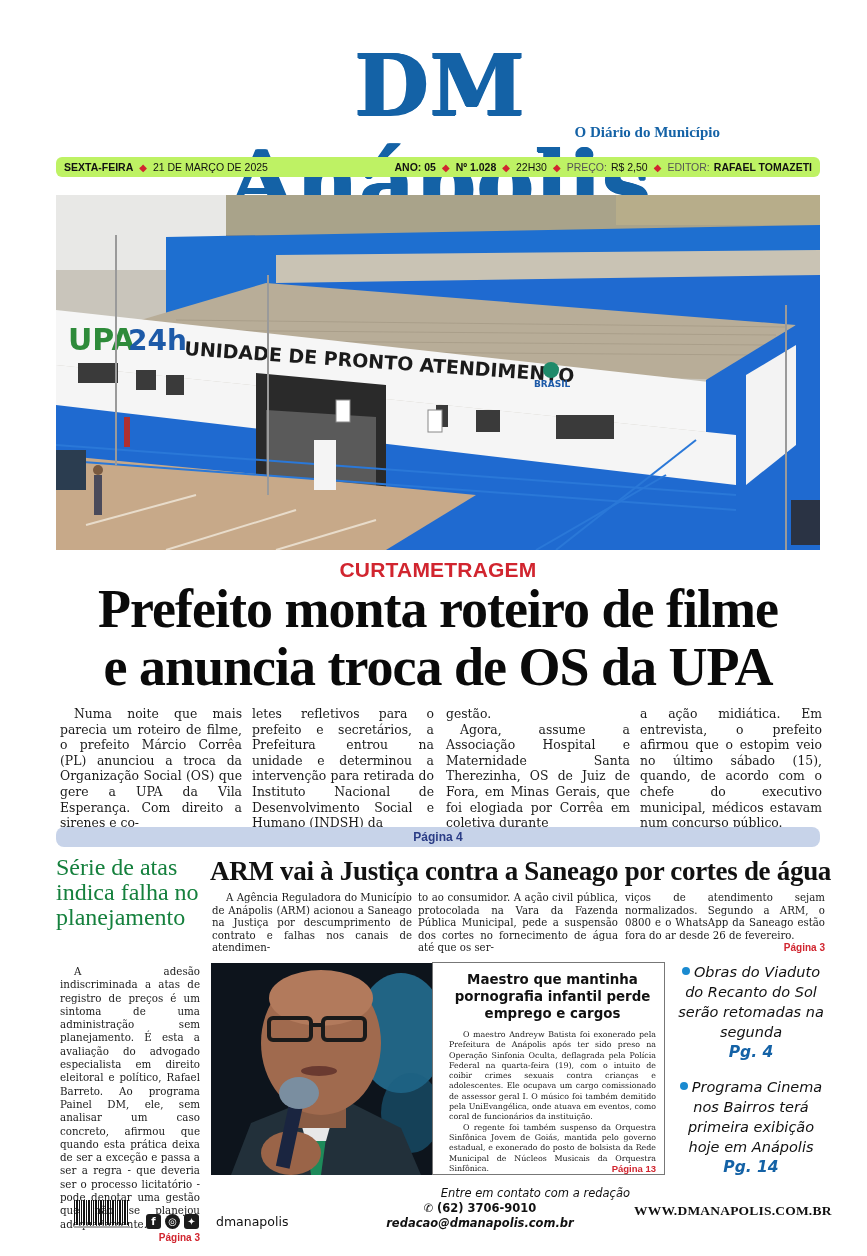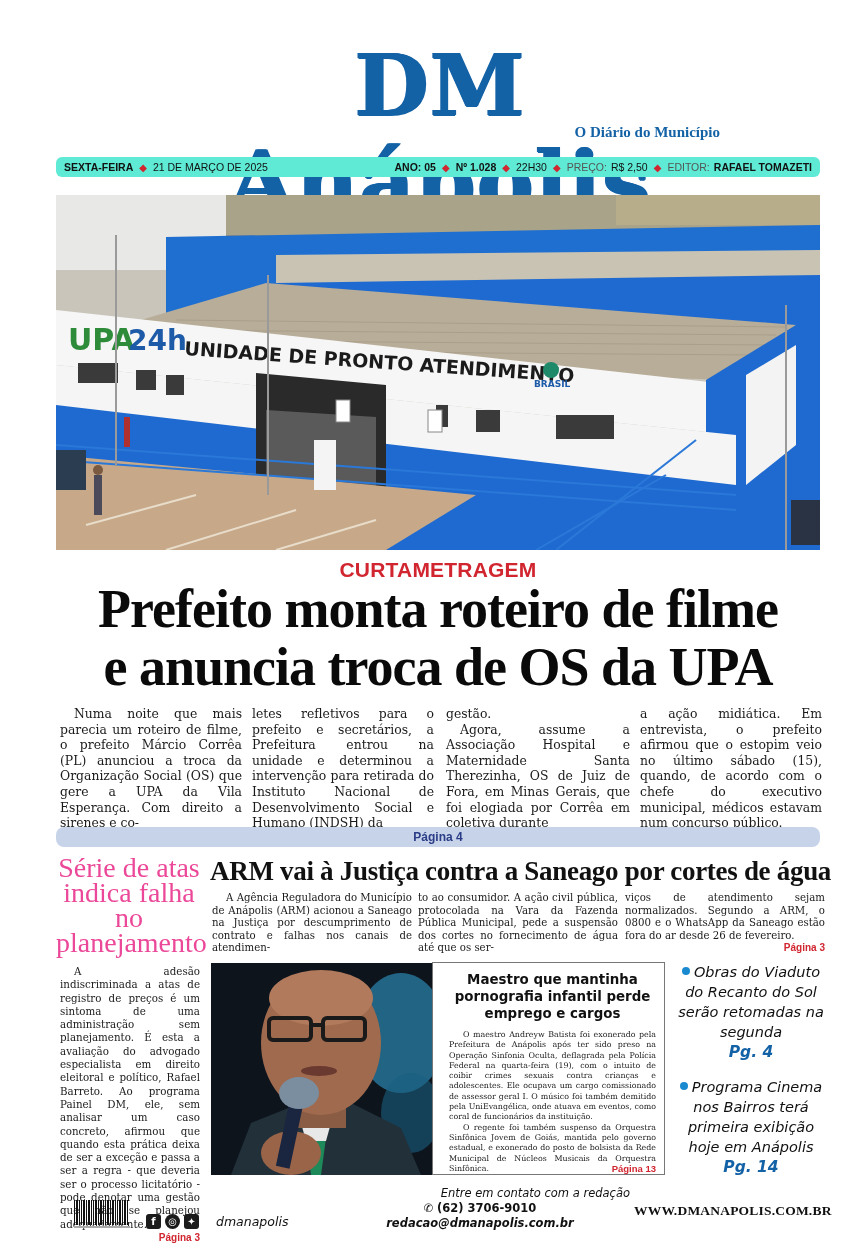--- a/index.html
+++ b/index.html
@@ -18,21 +18,21 @@
   }
   #masthead-tagline {
     left: 520px; top: 124px; width: 200px; text-align: right;
     font-family: "Liberation Serif", serif; font-weight: bold;
     font-size: 15px; color: #1462a6;
   }
 
   
   #infobar {
     left: 56px; top: 157px; width: 764px; height: 20px;
-    background: #5eead4; border-radius: 6px;
+    background: #bef264; border-radius: 6px;
     display: flex; align-items: center; justify-content: space-between;
     padding: 0 8px;
     font-family: "Liberation Sans", sans-serif; font-size: 10.5px; color: #111;
   }
   .infobar-group { display: flex; align-items: center; gap: 4px; white-space: nowrap; }
   .diamond { color: #d1252f; font-size: 10px; margin: 0 2px; }
   .b { font-weight: bold; }
   .light { color: #555; }
 
   
@@ -64,22 +64,22 @@
   
   #page-bar {
     left: 56px; top: 827px; width: 764px; height: 20px;
     background: #c7d3e9; border-radius: 8px; text-align: center;
     font-family: "Liberation Sans", sans-serif; font-weight: bold;
     font-size: 12px; line-height: 20px; color: #2b3d86;
   }
 
   
   #side-title {
-    left: 56px; top: 855px; width: 146px; text-align: center;
-    font-family: "Liberation Serif", serif; font-size: 28px; line-height: 25px; color: #ec4899;
+    left: 56px; top: 855px; width: 146px; text-align: left;
+    font-family: "Liberation Serif", serif; font-size: 24px; line-height: 25px; color: #15803d;
   }
   #side-body { left: 60px; top: 965px; width: 140px; }
   #side-body .col-text { font-size: 10.3px; line-height: 13.3px; }
 
   .page-ref {
     font-family: "Liberation Sans", sans-serif; font-weight: bold;
     color: #d1252f; font-size: 10px;
   }
 
   
@@ -121,21 +121,21 @@
   
   #barcode { left: 74px; top: 1200px; width: 56px; height: 30px; }
   #social { left: 146px; top: 1214px; display: flex; gap: 4px; align-items: center; }
   .social-icon {
     width: 15px; height: 15px; border-radius: 3px; background: #1b1b1b; color: #fff;
     font-family: "DejaVu Sans", sans-serif; font-weight: bold; font-size: 10px;
     display: flex; align-items: center; justify-content: center;
   }
   .social-icon.round { border-radius: 50%; }
   #social-handle {
-    left: 216px; top: 1214px; font-family: "DejaVu Sans", sans-serif; font-style: italic;
+    left: 216px; top: 1214px; font-family: "DejaVu Sans", sans-serif; 
     font-size: 12.5px; color: #111;
   }
   #contact {
     left: 330px; top: 1186px; width: 300px; text-align: center;
     font-family: "DejaVu Sans", sans-serif; font-size: 11.5px; line-height: 15px; color: #111;
   }
   #contact .it { font-style: italic; text-align: right; }
   #contact .bi { font-weight: bold; font-style: italic; }
   #contact .bd { font-weight: bold; }
   #website {

